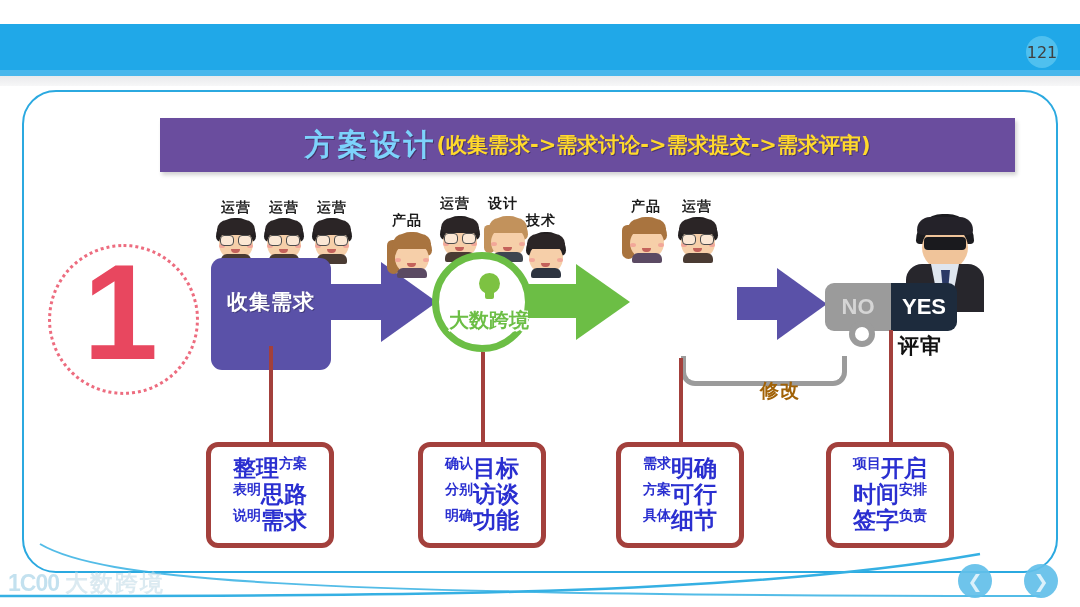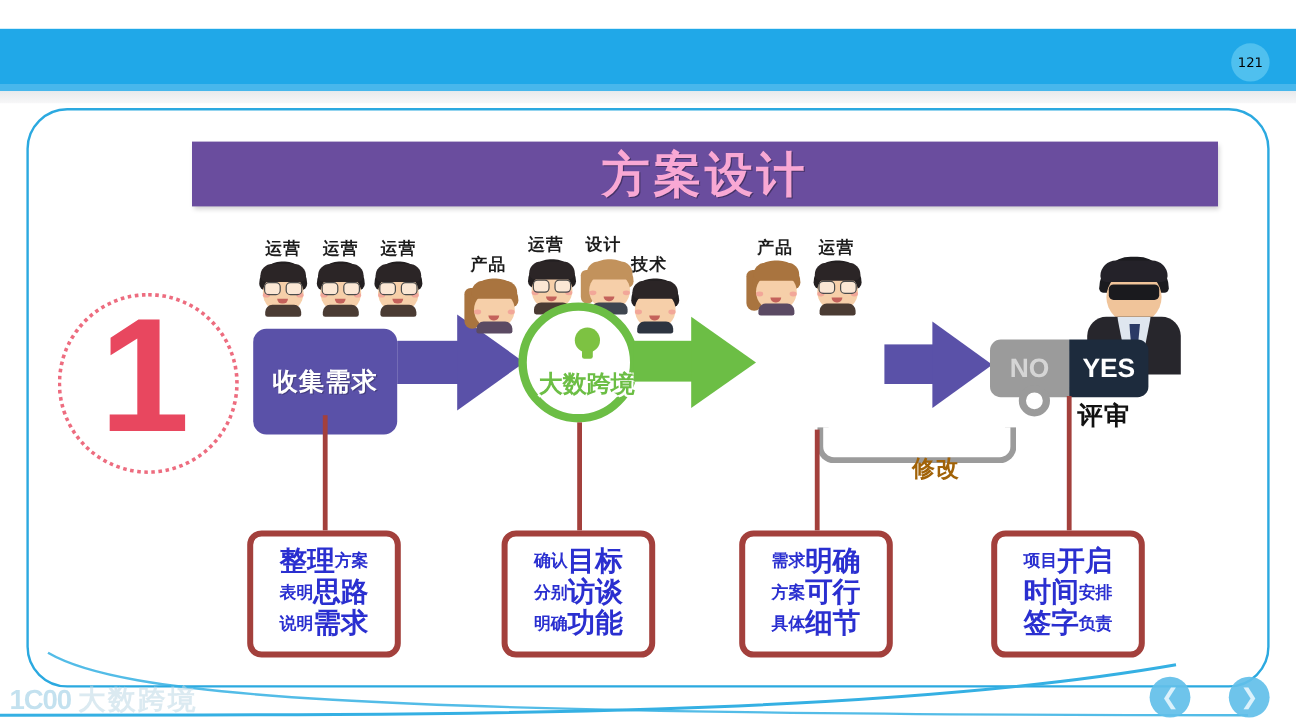--- a/index.html
+++ b/index.html
@@ -24,21 +24,21 @@
   .header-title{
     position:absolute;left:74px;top:34px;
     font-size:25px;font-weight:bold;color:#ffffff;
     letter-spacing:1px;
     text-shadow:0 1px 0 rgba(0,0,0,.12);
   }
   .page-badge{
     position:absolute;right:22px;top:36px;
     width:32px;height:32px;border-radius:50%;
     background:#4fc0ef;
-    color:#000000;font-size:11px;
+    color:#404040;font-size:16px;
     display:flex;align-items:center;justify-content:center;
   }
   .header-underline{
     position:absolute;left:0;top:76px;width:1080px;height:10px;
     background:linear-gradient(#e9eaec,#f7f7f8);
   }
 
   
   .frame{
     position:absolute;left:22px;top:90px;
@@ -49,21 +49,21 @@
 
   
   .banner{
     position:absolute;left:160px;top:118px;
     width:855px;height:54px;
     background:#6a4d9e;
     box-shadow:2px 3px 4px rgba(0,0,0,.18);
     display:flex;align-items:center;justify-content:center;
   }
   .banner .b-main{
-    font-size:40px;font-weight:bold;color:#f9a8d4;
+    font-size:30px;font-weight:bold;color:#7dd3fc;
     letter-spacing:3px;
     text-shadow:1px 1px 0 rgba(0,0,0,.35);
   }
   .banner .b-sub{
     font-size:21px;font-weight:bold;color:#ffd92b;
     letter-spacing:0px;
     text-shadow:1px 1px 0 rgba(0,0,0,.3);
   }
 
   
@@ -118,22 +118,22 @@
   .avatar.tech .av-body{background:#2d3440;}
 
   .av-label{
     position:absolute;width:58px;text-align:center;
     font-size:14px;font-weight:bold;color:#1c1c1c;
     letter-spacing:1px;
   }
 
   
   .box-collect{
-    position:absolute;left:211px;top:274px;
-    width:120px;height:88px;background:#5a51a8;border-radius:11px;
+    position:absolute;left:211px;top:258px;
+    width:120px;height:112px;background:#5a51a8;border-radius:11px;
   }
   .box-collect .lbl{
     position:absolute;left:0;top:0;width:120px;height:88px;
     display:flex;align-items:center;justify-content:center;
     font-size:21px;font-weight:bold;color:#fff;letter-spacing:1px;
     text-shadow:1px 1px 0 rgba(0,0,0,.25);
   }
   .arrow-purple{
     position:absolute;left:331px;top:262px;width:106px;height:80px;
   }
@@ -245,21 +245,21 @@
 
   
   .conn{position:absolute;width:4px;background:#a3403c;}
   .card{
     position:absolute;width:128px;height:106px;
     border:5px solid #a3403c;border-radius:12px;background:#fff;
     box-sizing:border-box;
     display:flex;flex-direction:column;align-items:center;justify-content:center;
   }
   .card .line{
-    display:flex;align-items:center;justify-content:center;
+    display:flex;align-items:flex-start;justify-content:center;
     line-height:1.12;white-space:nowrap;
   }
   .card .sm{font-size:14px;font-weight:bold;color:#2a2fd0;}
   .card .lg{font-size:23px;font-weight:bold;color:#2a2fd0;}
 
   
   .wm-center{
     position:absolute;left:478px;top:546px;
     display:flex;align-items:center;gap:10px;opacity:.42;
   }
@@ -304,20 +304,21 @@
   <div class="header-bar">
     <div class="shade"></div>
   </div>
   <div class="page-badge">121</div>
   <div class="header-underline"></div>
 
   <div class="frame"></div>
 
   <div class="banner">
     <span class="b-main">方案设计</span>
+    <span class="b-sub">(收集需求-&gt;需求讨论-&gt;需求提交-&gt;需求评审)</span>
   </div>
 
   <div class="numeral-wrap">
     <div class="dotted-ring"></div>
     <div class="numeral">1</div>
   </div>
 
   <div class="av-label" style="left:207px;top:199px;">运营</div>
   <div class="av-label" style="left:255px;top:199px;">运营</div>
   <div class="av-label" style="left:303px;top:199px;">运营</div>

